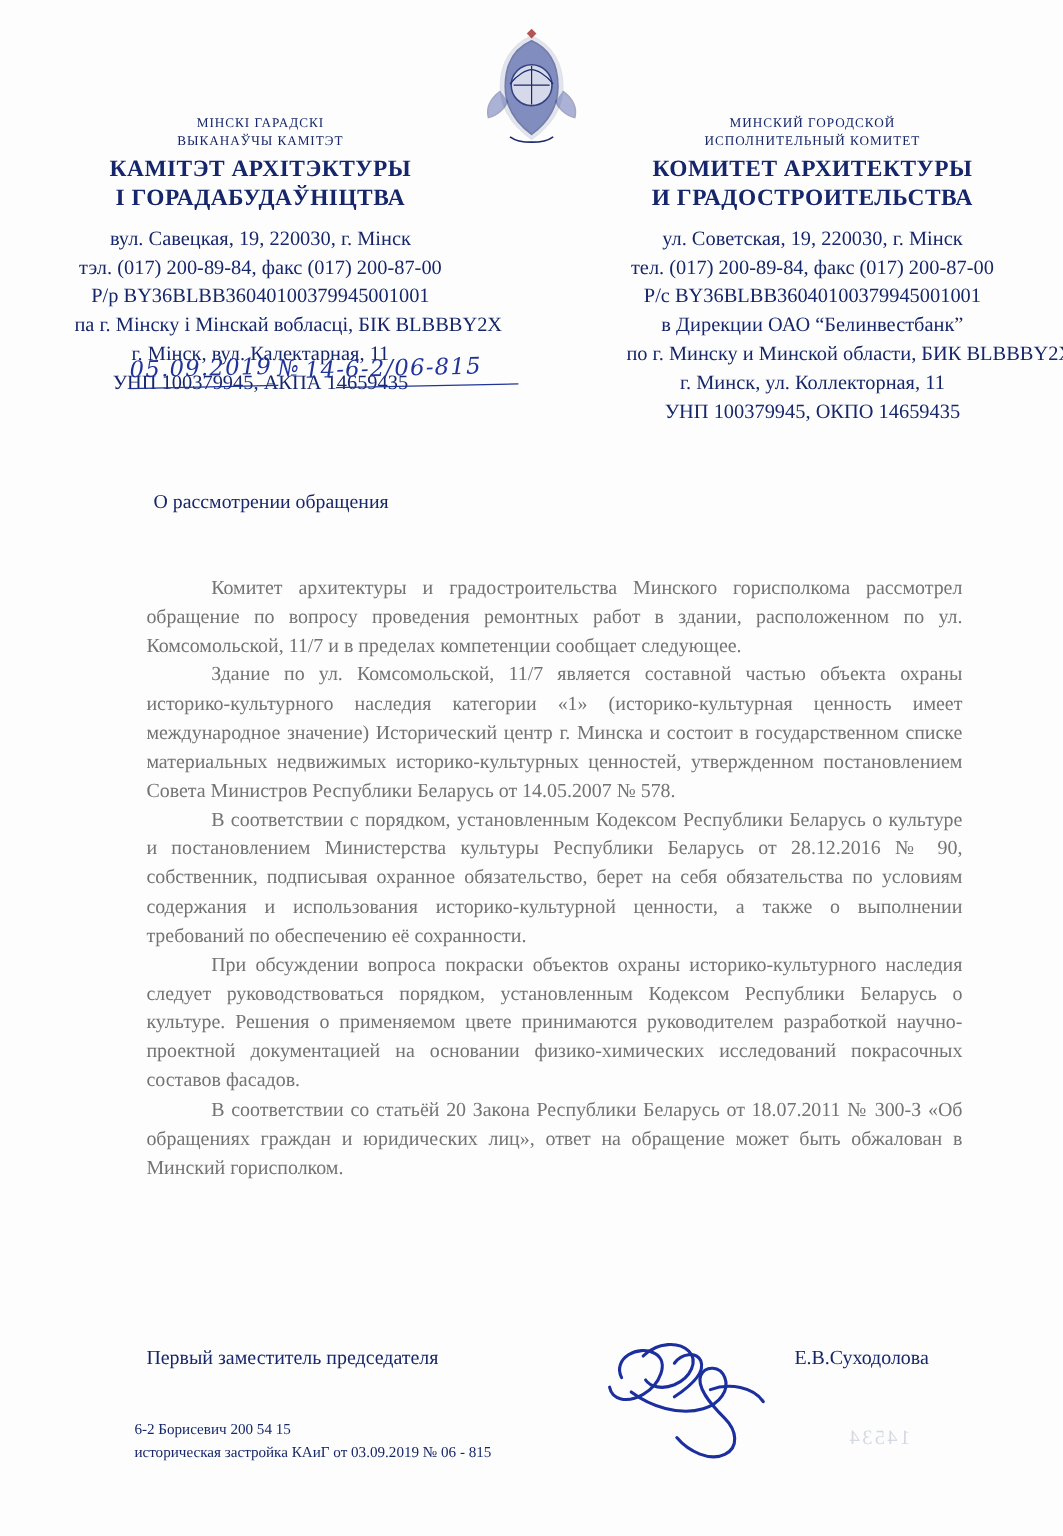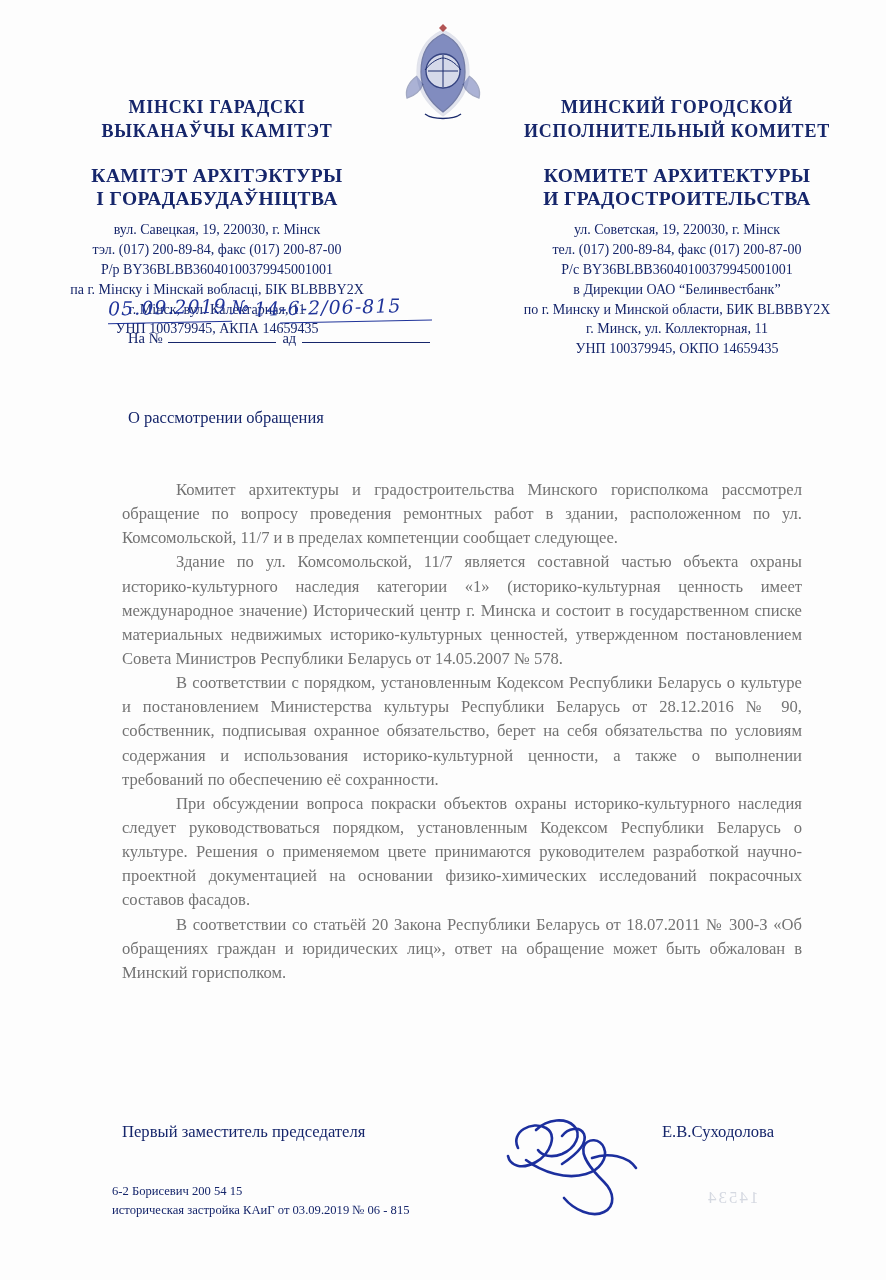--- a/index.html
+++ b/index.html
@@ -44,35 +44,35 @@
     position: absolute;
     top: 78px;
     width: 310px;
     text-align: center;
     color: #16266b;
   }
   .head-col.left  { left: 62px; }
   .head-col.right { right: 54px; }
 
   .head-small {
-    font-size: 18px;
+    font-size: 11px;
     letter-spacing: 0.8px;
     line-height: 1.32;
-    font-weight: 700;
+    font-weight: 400;
   }
   .head-title {
     font-size: 19.5px;
     font-weight: bold;
     line-height: 1.22;
-    margin-top: 20px;
+    margin-top: 5px;
     letter-spacing: 0.4px;
   }
   .head-lines {
     margin-top: 9px;
-    font-size: 14px;
+    font-size: 17px;
     line-height: 1.42;
     font-family: Liberation Serif, serif;
   }
   .head-lines div { white-space: nowrap; }
 
   
   .hand-row {
     position: absolute;
     left: 108px;
     top: 296px;
@@ -258,23 +258,20 @@
   </div>
 
   <div class="hand-row">
     <span class="hand">05.09.2019</span>
     <span class="hand num-sign">№</span>
     <span class="hand">14-6-2/06-815</span>
     <span class="hand-underline"></span>
     <span class="hand-underline2"></span>
   </div>
 
-  <div class="na-row">
-    <span>На №</span><span class="rule r1"></span><span>ад</span><span class="rule r2"></span>
-  </div>
 
   <div class="subject">О рассмотрении обращения</div>
 
   <div class="body">
     <p>Комитет архитектуры и градостроительства Минского горисполкома рассмотрел обращение по вопросу проведения ремонтных работ в здании, расположенном по ул. Комсомольской, 11/7 и в пределах компетенции сообщает следующее.</p>
     <p>Здание по ул. Комсомольской, 11/7 является составной частью объекта охраны историко-культурного наследия категории «1» (историко-культурная ценность имеет международное значение) Исторический центр г. Минска и состоит в государственном списке материальных недвижимых историко-культурных ценностей, утвержденном постановлением Совета Министров Республики Беларусь от 14.05.2007 № 578.</p>
     <p>В соответствии с порядком, установленным Кодексом Республики Беларусь о культуре и постановлением Министерства культуры Республики Беларусь от 28.12.2016 № 90, собственник, подписывая охранное обязательство, берет на себя обязательства по условиям содержания и использования историко-культурной ценности, а также о выполнении требований по обеспечению её сохранности.</p>
     <p>При обсуждении вопроса покраски объектов охраны историко-культурного наследия следует руководствоваться порядком, установленным Кодексом Республики Беларусь о культуре. Решения о применяемом цвете принимаются руководителем разработкой научно-проектной документацией на основании физико-химических исследований покрасочных составов фасадов.</p>
     <p>В соответствии со статьёй 20 Закона Республики Беларусь от 18.07.2011 № 300-З «Об обращениях граждан и юридических лиц», ответ на обращение может быть обжалован в Минский горисполком.</p>
   </div>

